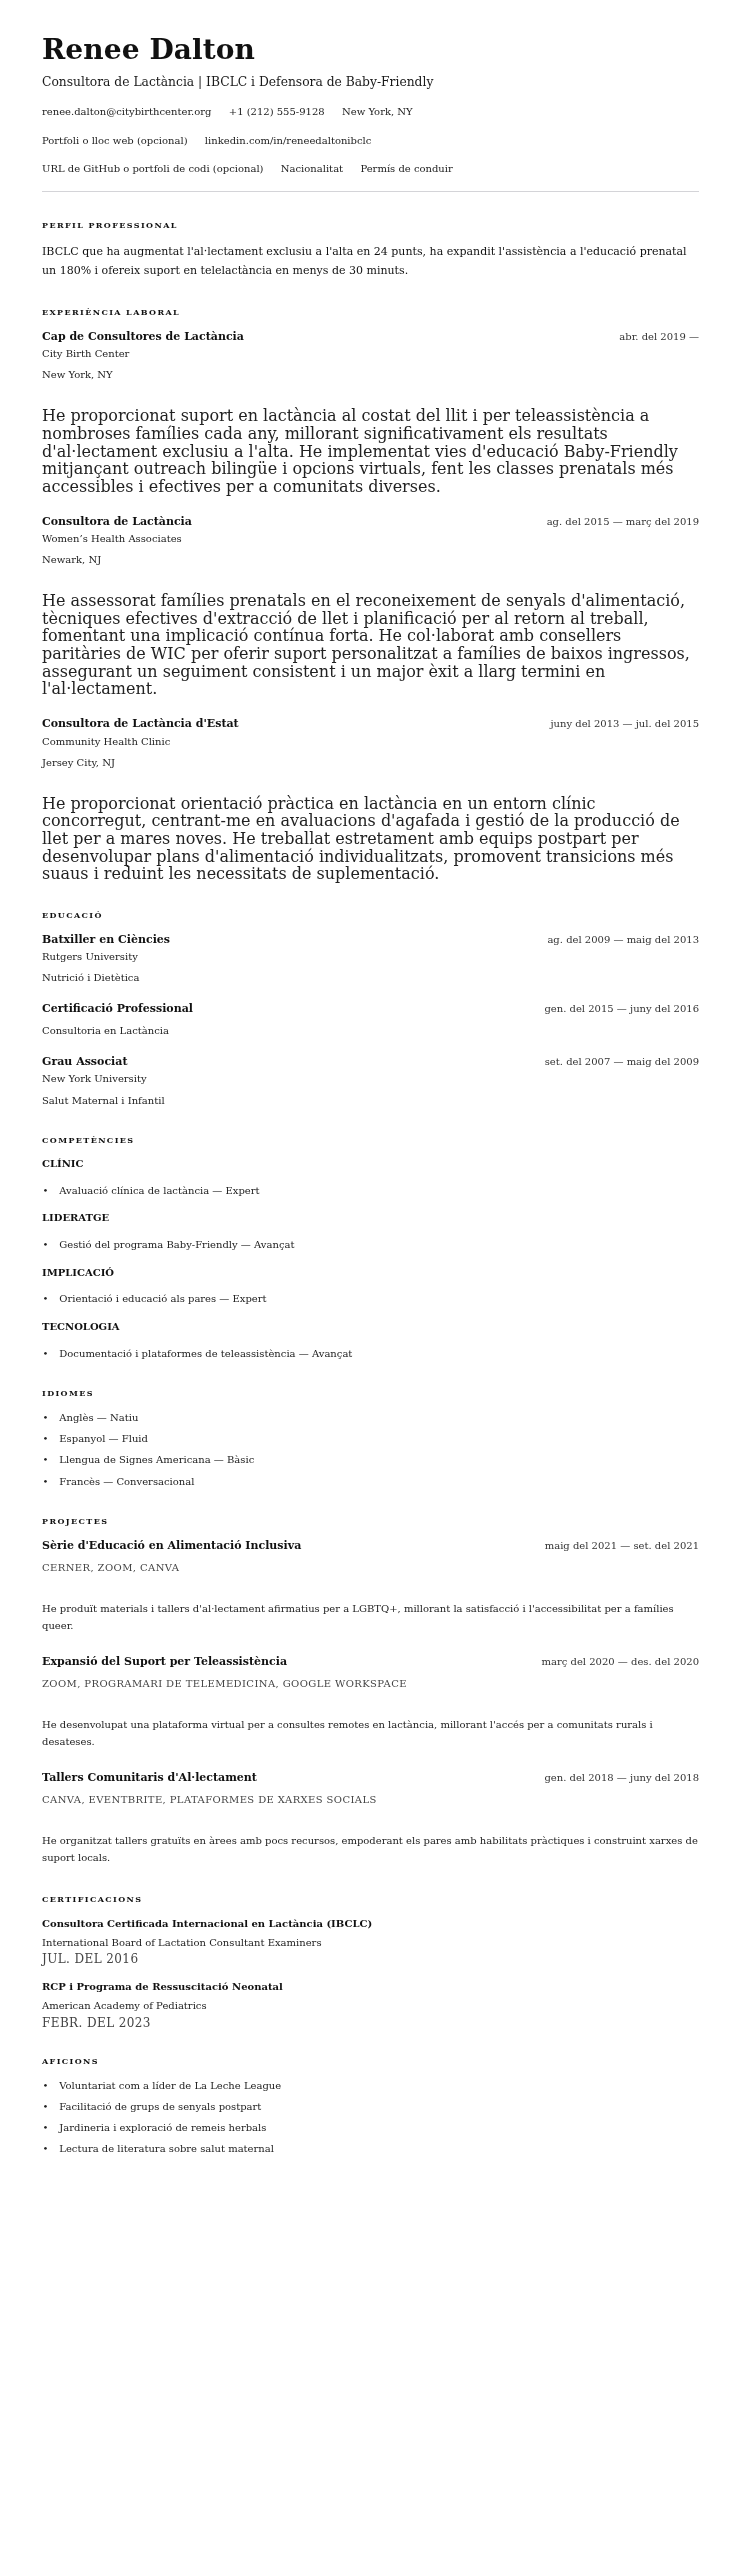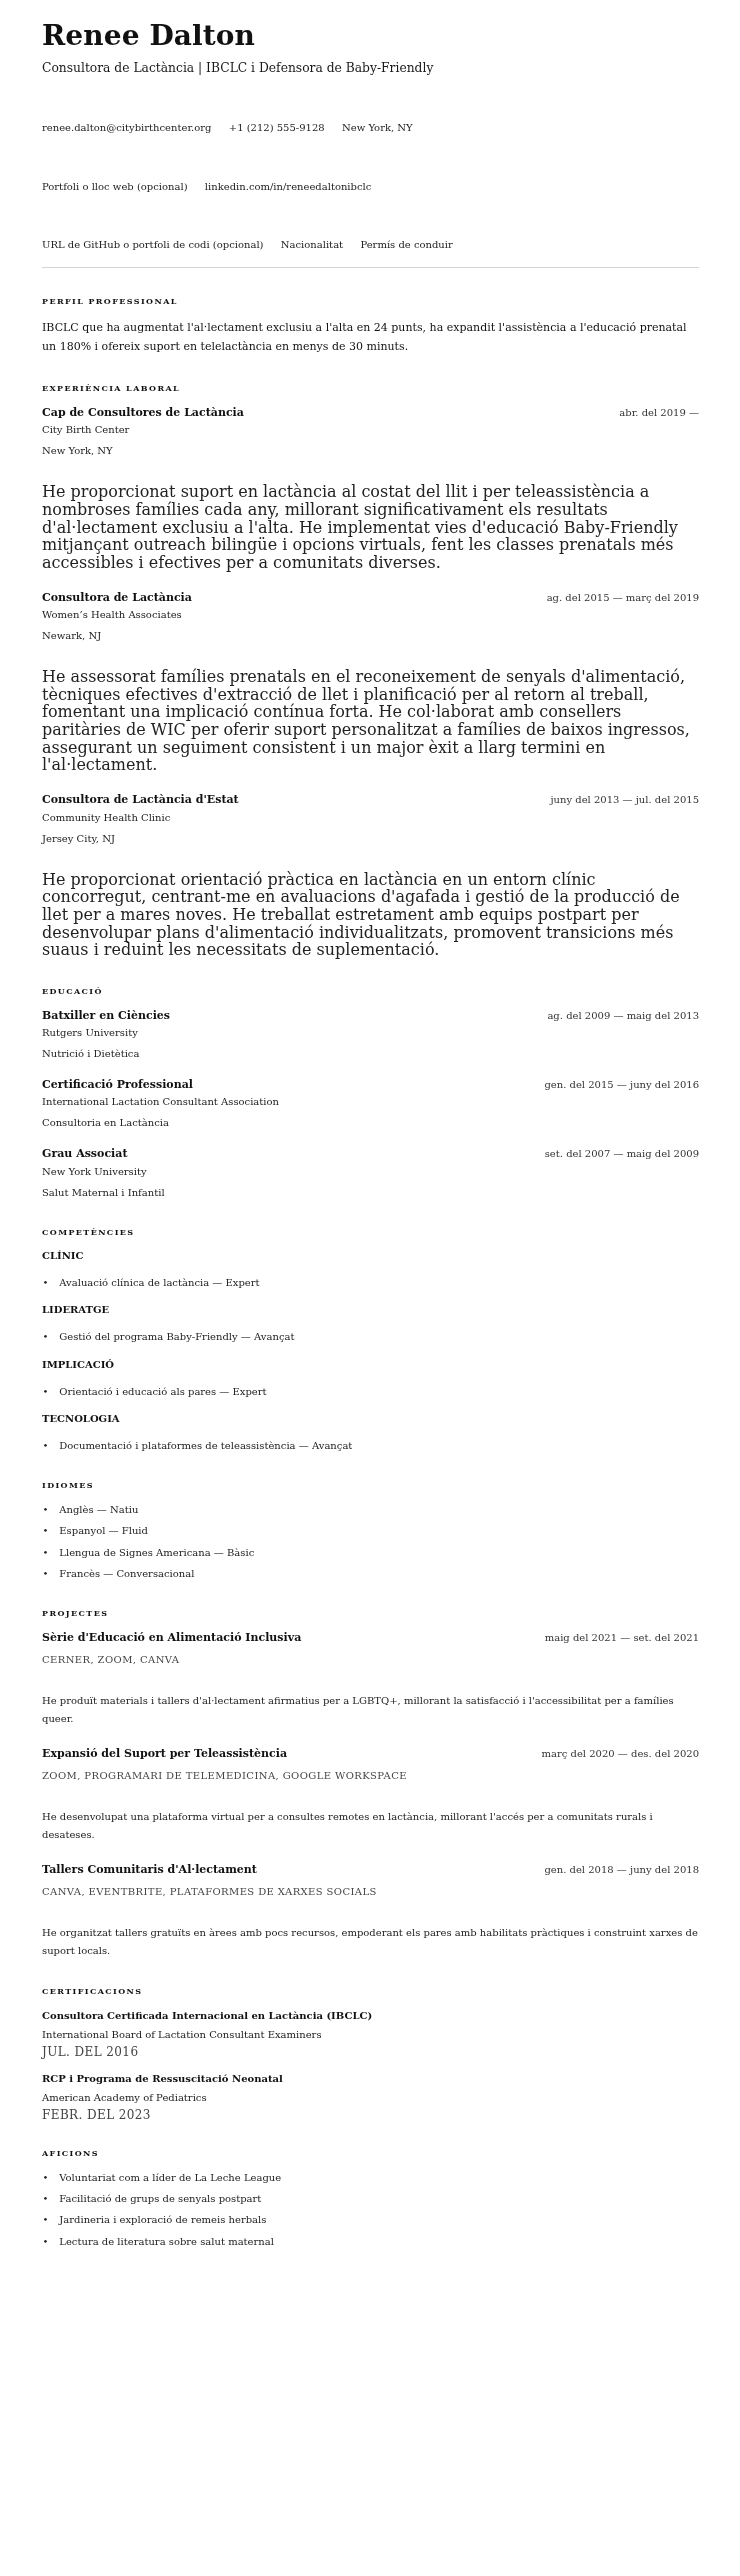--- a/index.html
+++ b/index.html
@@ -2,26 +2,26 @@
 <html style="font-size:10px"><head>
 <meta charset="utf-8">
 <style>
   html, body { margin: 0; padding: 0; background: #ffffff; }
   body {
     width: 741px;
     min-height: 2576px;
     font-family: "DejaVu Serif", serif;
     color: #111111;
   }
-  .page { padding: 18px 42px 37px 42px; box-sizing: border-box; width: 741px; }
+  .page { padding: 32px 42px 37px 42px; box-sizing: border-box; width: 741px; }
 
   .name { font-size: 28px; font-weight: bold; line-height: 35px; margin: 0; letter-spacing: 0.1px; }
   .subtitle { font-size: 12.3px; line-height: 17.3px; margin: 7.4px 0 13.6px 0; color: #1a1a1a; }
   .contact-row { font-size: 10px; line-height: 13.6px; margin: 0 0 15px 0; color: #222; display: flex; flex-wrap: wrap; gap: 0 17.3px; }
-  .contact-row span { white-space: nowrap; margin-top: 30px; }
+  .contact-row span { white-space: nowrap; }
   .divider { border: 0; border-top: 1.2px solid #d4d4d8; margin: 13.6px 0 28px 0; height: 0; }
 
   .section { margin: 0 0 27px 0; }
   .section-title { font-size: 8px; font-weight: bold; letter-spacing: 1.4px; text-transform: uppercase; margin: 0 0 11px 0; line-height: 11px; color: #111; }
 
   .summary { font-size: 11px; line-height: 19px; margin: 0; color: #111; }
 
   .entry { margin: 0 0 18.5px 0; }
   .entry-head { display: flex; justify-content: space-between; align-items: baseline; }
   .entry-title { font-size: 11px; font-weight: bold; line-height: 16px; color: #111; }
@@ -122,21 +122,20 @@
       </div>
       <div class="entry-org">Rutgers University</div>
       <div class="edu-field">Nutrició i Dietètica</div>
     </div>
 
     <div class="edu-entry">
       <div class="entry-head">
         <span class="entry-title">Certificació Professional</span>
         <span class="entry-date">gen. del 2015 — juny del 2016</span>
       </div>
-      <div class="entry-org">International Lactation Consultant Association</div>
       <div class="edu-field">Consultoria en Lactància</div>
     </div>
 
     <div class="edu-entry">
       <div class="entry-head">
         <span class="entry-title">Grau Associat</span>
         <span class="entry-date">set. del 2007 — maig del 2009</span>
       </div>
       <div class="entry-org">New York University</div>
       <div class="edu-field">Salut Maternal i Infantil</div>

